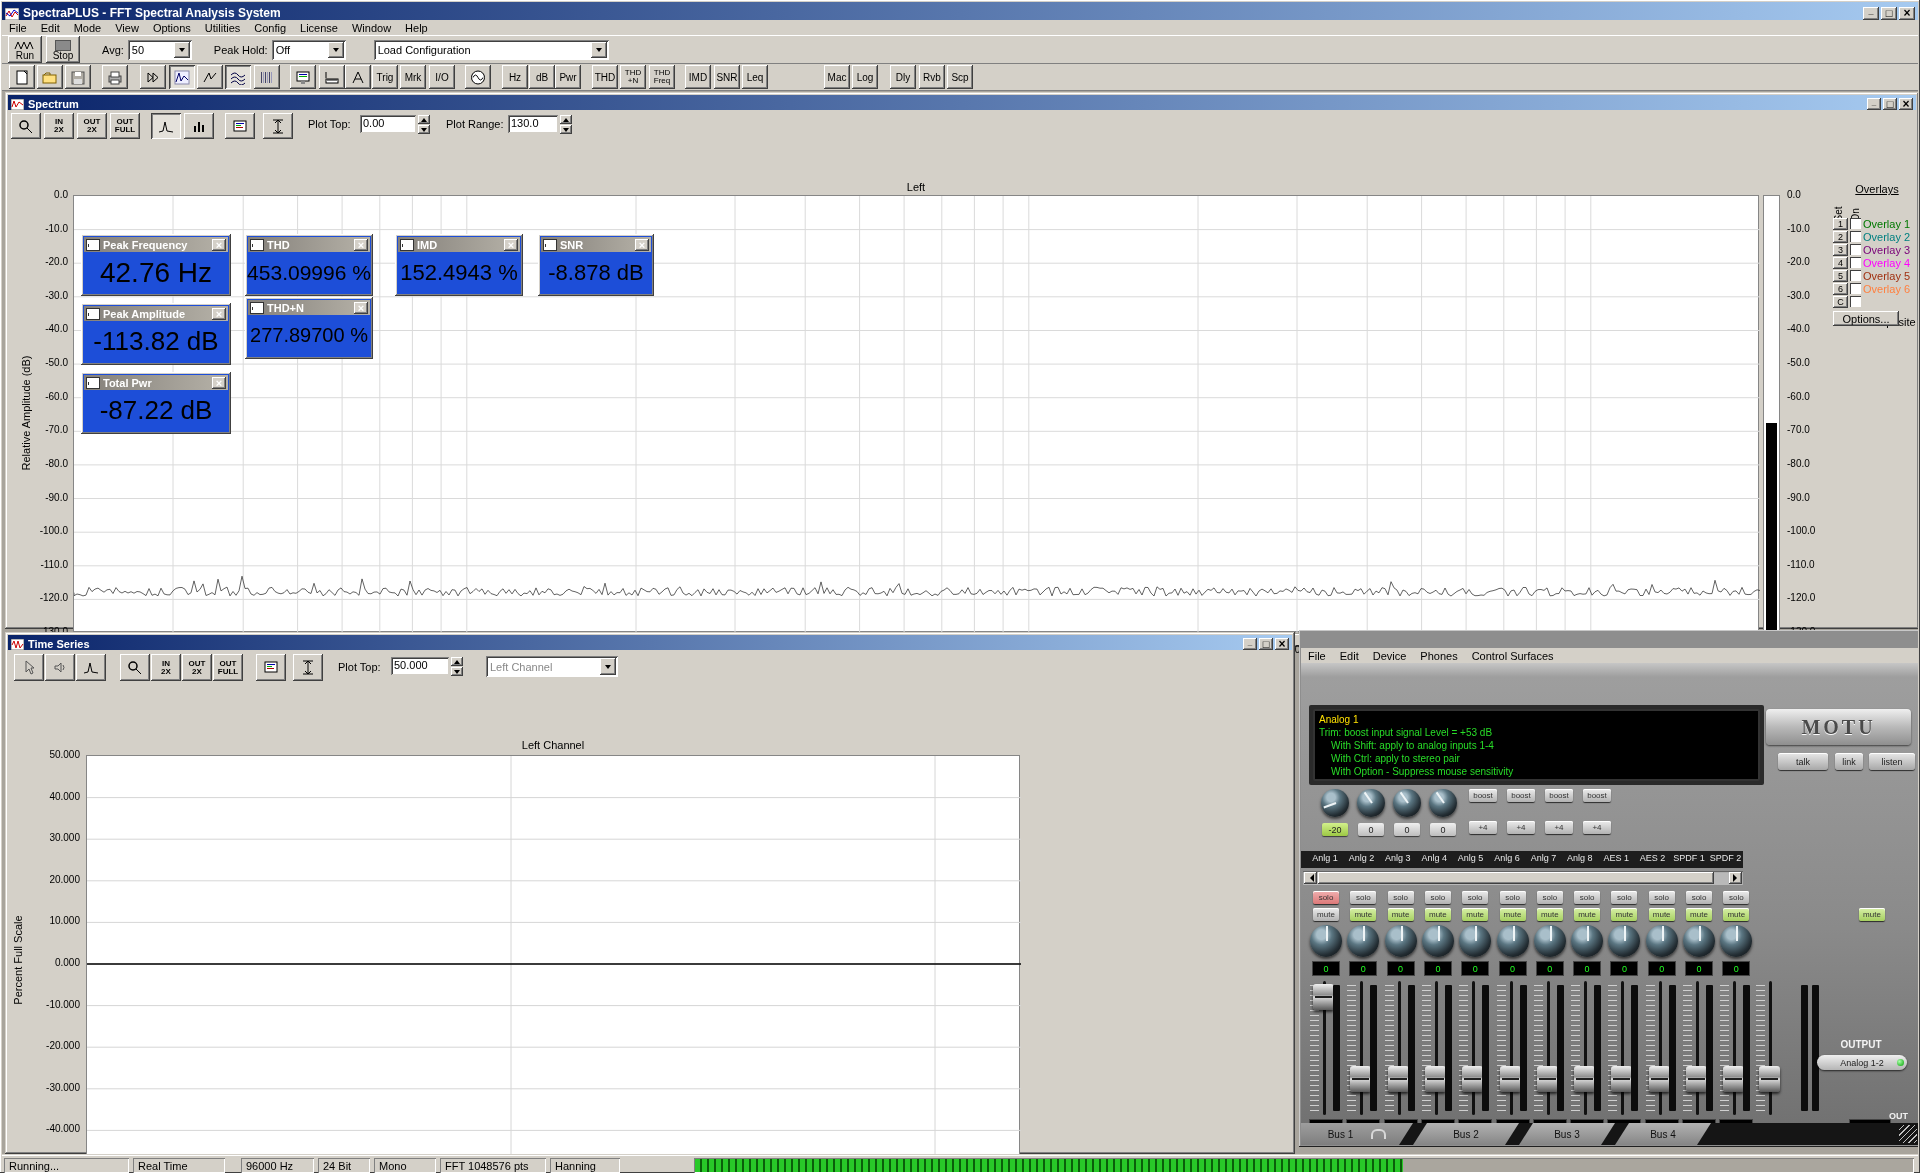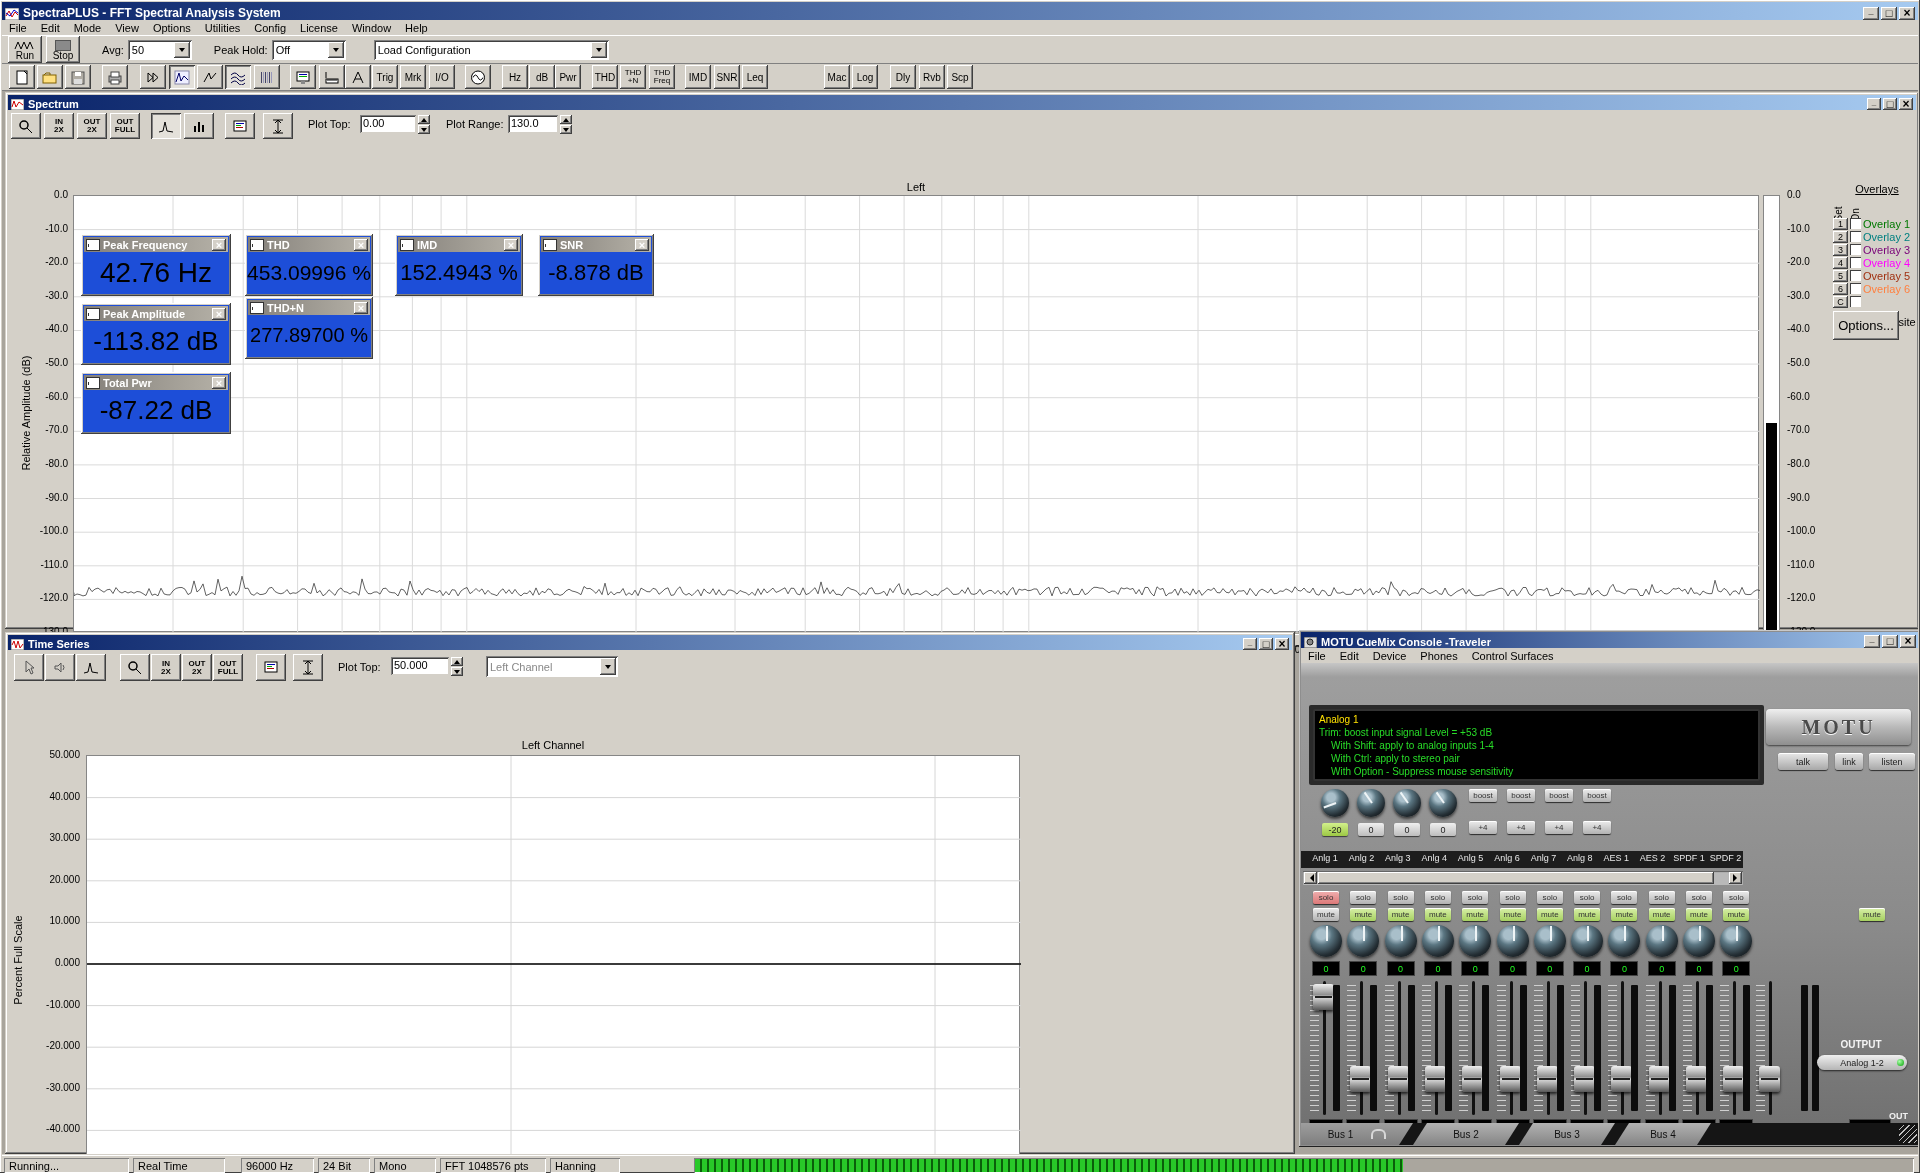--- a/index.html
+++ b/index.html
@@ -71,21 +71,21 @@
   .meter-x::before{content:'×';font-size:11px;}
   .meter-val{position:absolute;left:3px;right:3px;top:18px;bottom:3px;display:flex;align-items:center;justify-content:center;white-space:nowrap;}
   .v27{font-size:28px;} .v26{font-size:26px;} .v22{font-size:22px;} .v21{font-size:21px;} .v20{font-size:20px;}
   
   #overlays{left:1823px;top:44px;width:92px;height:240px;}
   #ov-title{left:14px;top:0;width:64px;text-align:center;text-decoration:underline;}
   .ov-row{position:absolute;left:2px;height:13px;display:flex;align-items:center;gap:2px;}
   .ov-key{width:15px;height:12px;font-size:9px;}
   .ov-cb{width:11px;height:11px;background:#fff;box-shadow:inset 1px 1px 0 #404040,inset -1px -1px 0 #fff;}
   .ov-lbl{font-size:11px;white-space:nowrap;}
-  #ov-opts{left:2px;width:66px;height:29px;font-size:13px;}
+  #ov-opts{left:2px;width:66px;height:15px;font-size:11px;}
   
   #ts-toolbar{left:3px;top:19px;right:3px;height:33px;}
   .tstb{position:absolute;top:3px;width:30px;height:27px;font-size:8px;line-height:8px;white-space:pre-line;text-align:center;font-weight:bold;}
   #ts-plotarea{left:78px;top:71px;width:934px;height:416px;background:#fff;border:1px solid #868686;}
   #ts-title{left:78px;top:55px;width:934px;text-align:center;}
   #ts-ylabel{left:-60px;top:270px;width:140px;text-align:center;}
   
   #motu{background:#8e8e8e;box-shadow:inset -1px -1px 0 #202020,inset 1px 1px 0 #c8c8c8;}
   #motu-tbar{position:absolute;left:2px;top:2px;right:2px;height:16px;font-size:11px;}
   #motu-menubar{position:absolute;left:2px;top:18px;right:2px;height:15px;background:#d4d0c8;display:flex;align-items:center;}
@@ -694,32 +694,20 @@
           <div class="ytick" style="left: 18px; width: 54px; top: 231.4px;">10.000</div>
           <div class="ytick" style="left: 18px; width: 54px; top: 273px;">0.000</div>
           <div class="ytick" style="left: 18px; width: 54px; top: 314.6px;">-10.000</div>
           <div class="ytick" style="left: 18px; width: 54px; top: 356.2px;">-20.000</div>
           <div class="ytick" style="left: 18px; width: 54px; top: 397.8px;">-30.000</div>
           <div class="ytick" style="left: 18px; width: 54px; top: 439.4px;">-40.000</div>
         </div>
     </div>
 
     <div class="abs" id="motu" style="left:1297px;top:539px;width:622px;height:517px">
-      <div id="motu-tbar" class="tbar">
-        <svg style="margin-right:4px" width="13" height="11">
-            <rect width="13" height="11" fill="#ddd" stroke="#555"></rect>
-            <circle cx="6" cy="5" r="3" fill="#888" stroke="#222"></circle>
-          </svg>
-        <span>MOTU CueMix Console -Traveler</span>
-        <span class="wbtns">
-          <span class="btn wbtn wbtn-min"></span>
-          <span class="btn wbtn wbtn-max"></span>
-          <span class="btn wbtn wbtn-cls"></span>
-        </span>
-      </div>
       <div id="motu-menubar">
           <span class="mi">File</span>
           <span class="mi">Edit</span>
           <span class="mi">Device</span>
           <span class="mi">Phones</span>
           <span class="mi">Control Surfaces</span>
         </div>
       <div id="motu-body">
         <div class="abs" style="left:8px;top:42px;width:455px;height:80px;background:#2a2a2a;border-radius:2px"></div>
         <div id="lcd" class="abs">

